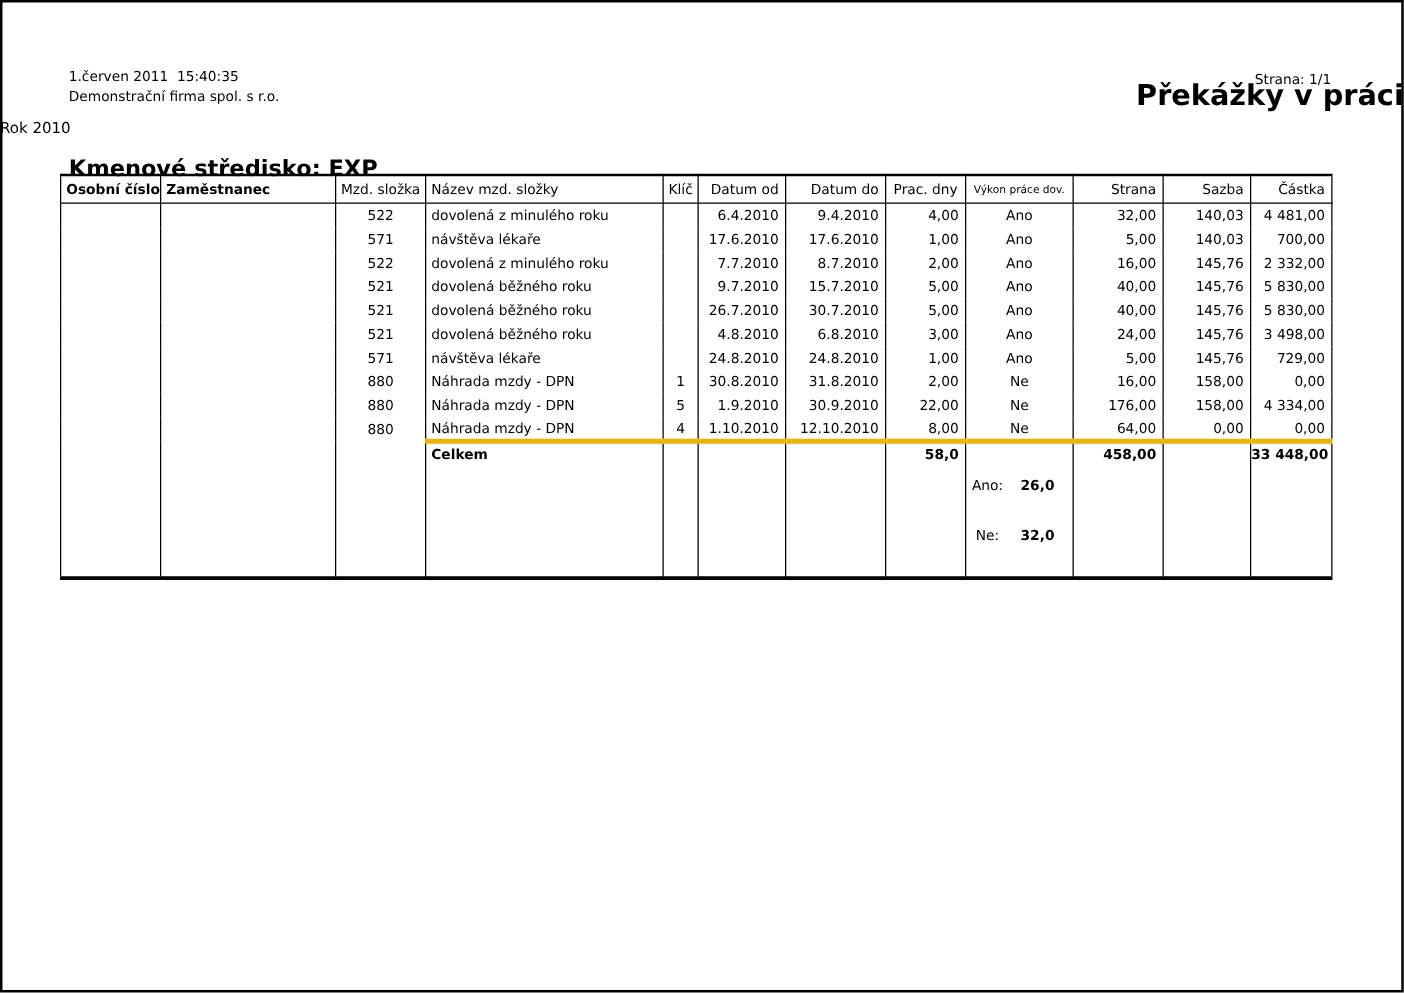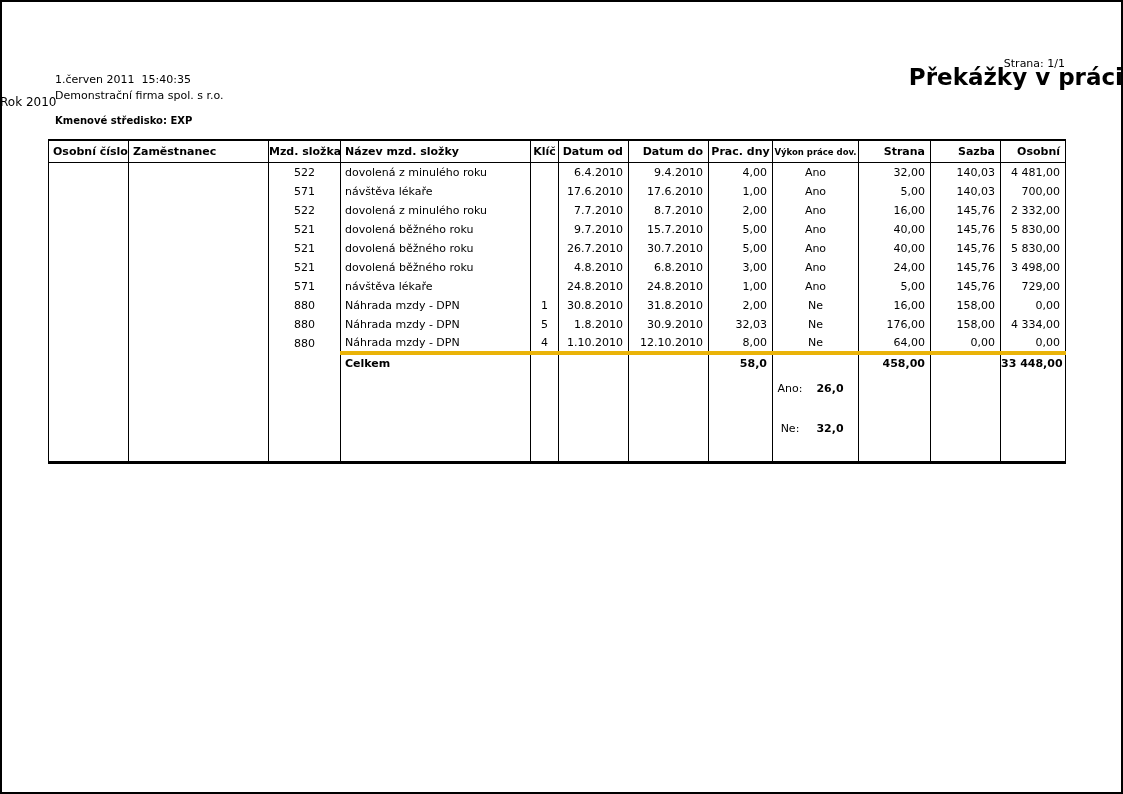--- a/index.html
+++ b/index.html
@@ -4,37 +4,37 @@
 <style>
   html,body{margin:0;padding:0}
   body{
     width:1123px;height:794px;position:relative;background:#fff;
     font-family:"DejaVu Sans","Liberation Sans",sans-serif;color:#000;
     overflow:hidden;
   }
   .page-border{position:absolute;inset:0;border:2px solid #000;box-sizing:border-box;pointer-events:none}
   .pre{white-space:pre}
 
-  .meta{position:absolute;left:55px;top:72px;font-size:11px;line-height:16px}
+  .meta{position:absolute;left:55px;top:54px;font-size:11px;line-height:16px}
   .title{position:absolute;left:0;right:0;top:64px;text-align:right;font-size:23px;font-weight:bold}
   .subtitle{position:absolute;left:0;right:0;top:95px;font-size:12px}
   .page-num{position:absolute;right:58px;top:57px;font-size:11px}
-  .section-title{position:absolute;left:55px;top:115px;font-size:10px;font-weight:bold}
+  .section-title{position:absolute;left:55px;top:125px;font-size:18px;font-weight:bold}
 
   table.report{
     position:absolute;left:48px;top:139px;width:1017px;
     border-collapse:collapse;table-layout:fixed;font-size:11px;
     border-left:1px solid #000;border-right:1px solid #000;
     border-top:2px solid #000;border-bottom:3px solid #000;
   }
   th,td{
     border-left:1px solid #000;border-right:1px solid #000;
     padding:0;overflow:hidden;white-space:pre;
   }
-  thead th{border-bottom:1px solid #000;height:21px;font-weight:bold;font-size:11px;vertical-align:middle}
+  thead th{border-bottom:1px solid #000;height:21px;font-weight:normal;font-size:11px;vertical-align:middle}
   th.small{font-size:8.5px}
   .b{font-weight:bold}
   tbody.rows tr{height:19px}
   tbody.rows td{vertical-align:middle}
   .a-l{text-align:left;padding-left:4px}
   .a-c{text-align:center}
   .a-r{text-align:right;padding-right:5px}
 
   tbody.totals td{height:29px;vertical-align:top}
   tbody.totals td.tc{border-top:4px solid #eab308}
@@ -79,21 +79,21 @@
       <th class="a-l b">Zaměstnanec</th>
       <th class="a-c">Mzd. složka</th>
       <th class="a-l">Název mzd. složky</th>
       <th class="a-c">Klíč</th>
       <th class="a-r">Datum od</th>
       <th class="a-r">Datum do</th>
       <th class="a-c">Prac. dny</th>
       <th class="a-c small">Výkon práce dov.</th>
       <th class="a-r">Strana</th>
       <th class="a-r">Sazba</th>
-      <th class="a-r">Osobní</th>
+      <th class="a-r">Částka</th>
     </tr>
   </thead>
   <tbody class="rows">
       <tr>
         <td class="a-c"></td>
         <td class="a-l"></td>
         <td class="a-c">522</td>
         <td class="a-l">dovolená z minulého roku</td>
         <td class="a-c"></td>
         <td class="a-r">6.4.2010</td>
@@ -201,23 +201,23 @@
         <td class="a-r">16,00</td>
         <td class="a-r">158,00</td>
         <td class="a-r">0,00</td>
       </tr>
       <tr>
         <td class="a-c"></td>
         <td class="a-l"></td>
         <td class="a-c">880</td>
         <td class="a-l">Náhrada mzdy - DPN</td>
         <td class="a-c">5</td>
-        <td class="a-r">1.8.2010</td>
+        <td class="a-r">1.9.2010</td>
         <td class="a-r">30.9.2010</td>
-        <td class="a-r">32,03</td>
+        <td class="a-r">22,00</td>
         <td class="a-c">Ne</td>
         <td class="a-r">176,00</td>
         <td class="a-r">158,00</td>
         <td class="a-r">4 334,00</td>
       </tr>
       <tr>
         <td class="a-c"></td>
         <td class="a-l"></td>
         <td class="a-c">880</td>
         <td class="a-l">Náhrada mzdy - DPN</td>

